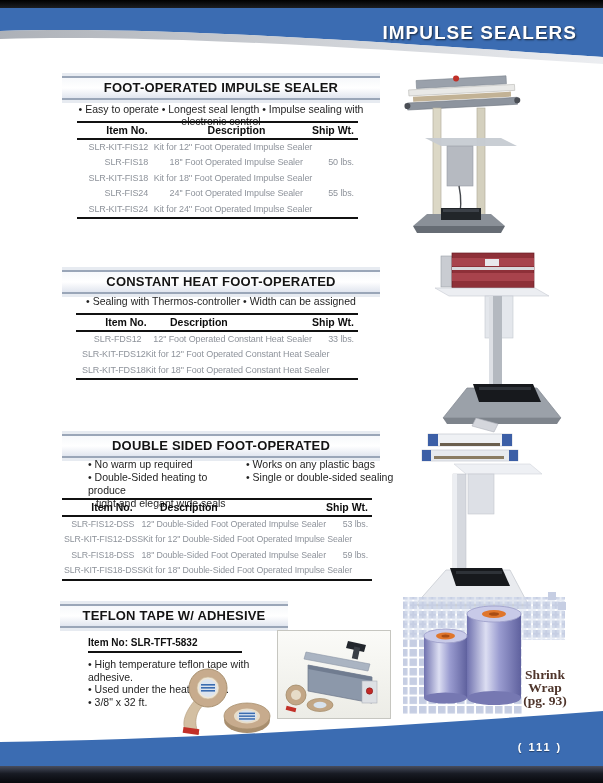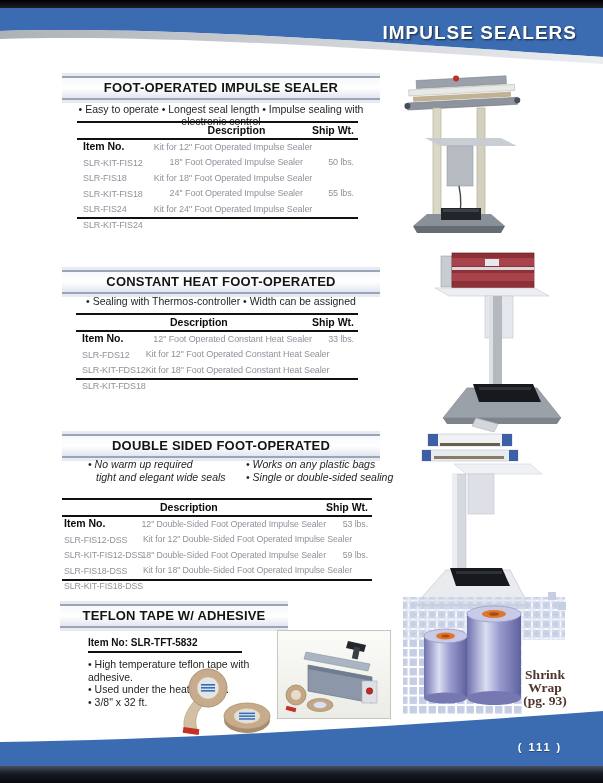--- a/index.html
+++ b/index.html
@@ -11,30 +11,30 @@
   .banner-title{position:absolute;top:22px;right:26px;font-size:19px;font-weight:bold;
     color:#ffffff;letter-spacing:1px;text-shadow:1px 1px 2px rgba(0,0,0,.65);}
 
   
   .secbar{position:absolute;height:16px;padding:2px 0;
     background:linear-gradient(180deg,#f6f8fb 0%,#ffffff 50%,#e1e6ef 100%);
     border-top:2px solid #9aa6b8;border-bottom:2px solid #9aa6b8;
     box-shadow:0 -3px 0 #e7ebf1,0 3px 0 #e7ebf1;
     text-align:center;font-weight:bold;font-size:13px;color:#141414;letter-spacing:.2px;}
   .features{position:absolute;font-size:10.5px;color:#1f1f1f;text-align:center;}
-  .feat-col{position:absolute;font-size:10.5px;color:#1f1f1f;line-height:13px;text-align:left;font-style:italic;}
+  .feat-col{position:absolute;font-size:10.5px;color:#1f1f1f;line-height:13px;text-align:left;}
   .feat-col .cont{padding-left:8px;}
 
   
   .ptable{position:absolute;font-size:9px;color:#8e939b;letter-spacing:-0.1px;}
   .ptable .row{display:flex;height:15.4px;line-height:15.4px;white-space:nowrap;}
   .ptable .thead{height:15px;line-height:15px;border-top:2px solid #111;border-bottom:2px solid #111;
     font-weight:bold;font-size:10.5px;color:#0c0c0c;letter-spacing:0;}
   .ptable .lastrow{border-bottom:2px solid #111;}
-  .c-item{width:88px;padding-left:6px;text-align:left;overflow:visible;margin-top:16px;}
+  .c-item{width:88px;padding-left:6px;text-align:center;overflow:visible;}
   .c-desc{flex:1;overflow:visible;}
   .c-wt{width:52px;text-align:right;padding-right:4px;}
   .t1 .c-desc{text-align:center;}
   .t2 .c-desc{text-align:left;}
   .t3 .c-item{width:96px;padding-left:2px;}
   .t3 .c-desc{text-align:left;}
   .t3 .row{font-size:8.8px;}
   .t3 .thead{font-size:10.5px;}
 
   
@@ -137,20 +137,21 @@
       <div class="c-desc">Kit for 18" Foot Operated Constant Heat Sealer</div>
       <div class="c-wt"></div>
     </div>
   </div>
 
   <div class="secbar" style="left:62px;top:434px;width:318px;">
     <span>DOUBLE SIDED FOOT-OPERATED</span>
   </div>
   <div class="feat-col" style="left:88px;top:458px;width:158px;">
     <div>• No warm up required</div>
+    <div>• Double-Sided heating to produce</div>
     <div class="cont">tight and elegant wide seals</div>
   </div>
   <div class="feat-col" style="left:246px;top:458px;width:150px;">
     <div>• Works on any plastic bags</div>
     <div>• Single or double-sided sealing</div>
   </div>
 
   <div class="ptable t3" style="left:62px;top:498px;width:310px;">
     <div class="row thead">
       <div class="c-item">Item No.</div>

